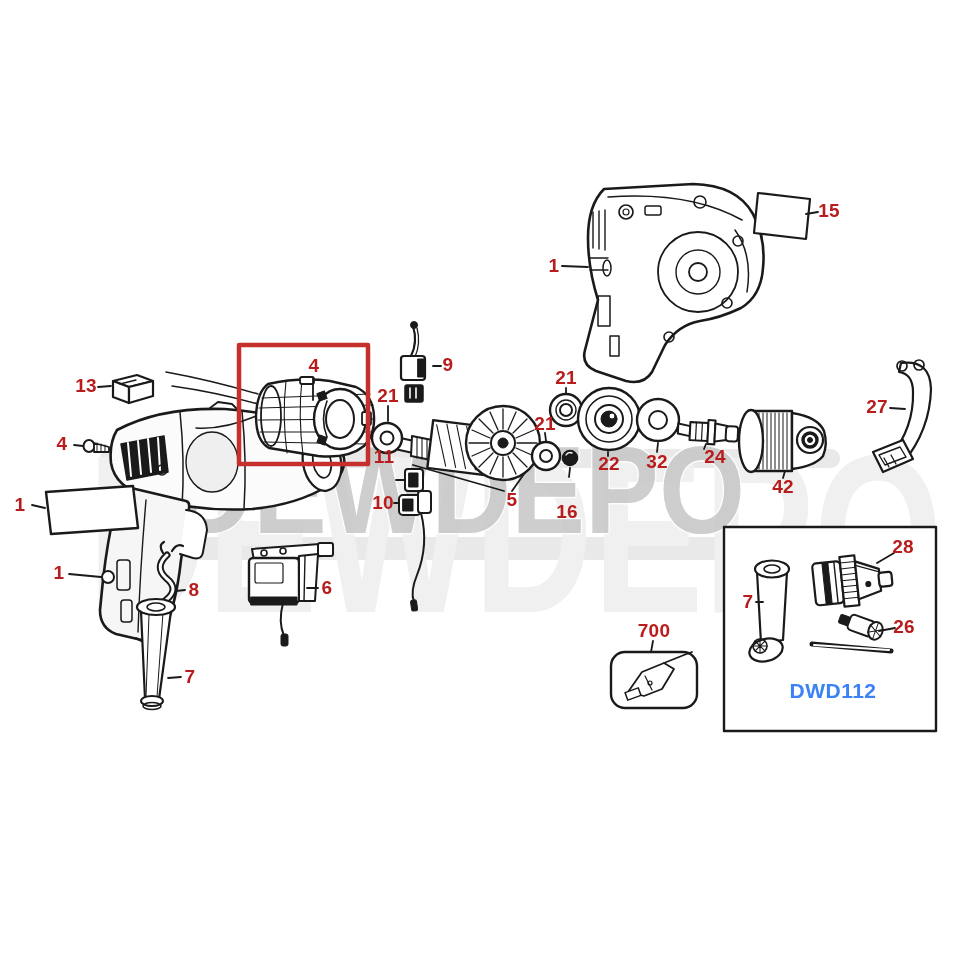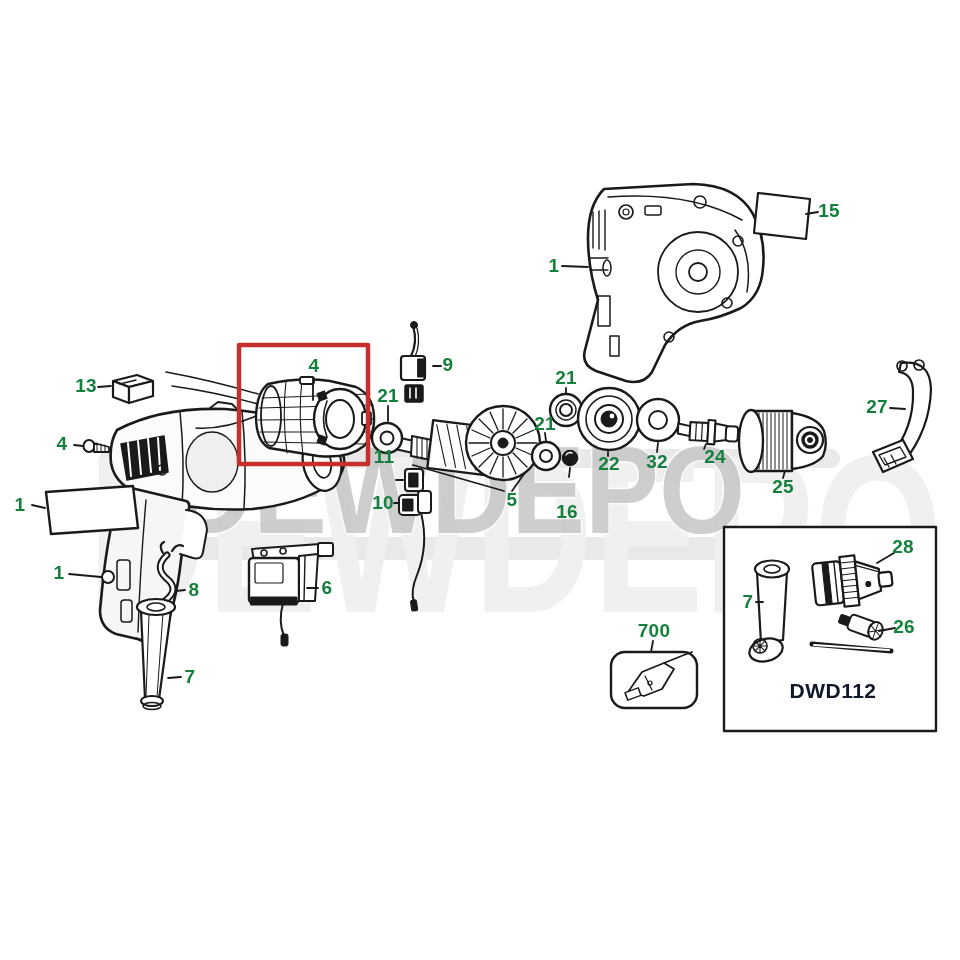--- a/index.html
+++ b/index.html
@@ -1,23 +1,23 @@
 <!DOCTYPE html>
 <html><head>
 <meta charset="utf-8">
 <style>
   html,body{margin:0;padding:0;background:#ffffff;}
   #stage{position:relative;width:960px;height:960px;background:#ffffff;overflow:hidden;
          font-family:"Liberation Sans",sans-serif;}
   #art{position:absolute;left:0;top:0;}
   .lbl{position:absolute;transform:translate(-50%,-50%);
-       font:bold 19px "Liberation Sans",sans-serif;color:#15803d;
+       font:bold 19px "Liberation Sans",sans-serif;color:#b91c1c;
        white-space:nowrap;letter-spacing:0.3px;}
   .model-lbl{position:absolute;transform:translate(-50%,-50%);
-       font:bold 21px "Liberation Sans",sans-serif;color:#0f172a;letter-spacing:0.5px;}
+       font:bold 21px "Liberation Sans",sans-serif;color:#3b82f6;letter-spacing:0.5px;}
 </style>
 </head>
 <body>
 
 <div id="stage">
 
 <svg id="art" width="960" height="960" viewBox="0 0 960 960" fill="none" stroke-linecap="round" stroke-linejoin="round">
 
   <g>
     <rect x="100" y="449" width="740" height="19" rx="9" fill="#e9e9e9"></rect>
@@ -299,21 +299,21 @@
 <div class="lbl" style="left:388px;top:396px">21</div>
 <div class="lbl" style="left:512px;top:500px">5</div>
 <div class="lbl" style="left:384px;top:457px">11</div>
 <div class="lbl" style="left:383px;top:503px">10</div>
 <div class="lbl" style="left:566px;top:378px">21</div>
 <div class="lbl" style="left:545px;top:424px">21</div>
 <div class="lbl" style="left:567px;top:512px">16</div>
 <div class="lbl" style="left:609px;top:464px">22</div>
 <div class="lbl" style="left:657px;top:462px">32</div>
 <div class="lbl" style="left:715px;top:457px">24</div>
-<div class="lbl" style="left:783px;top:487px">25</div>
+<div class="lbl" style="left:783px;top:487px">42</div>
 <div class="lbl" style="left:194px;top:590px">8</div>
 <div class="lbl" style="left:327px;top:588px">6</div>
 <div class="lbl" style="left:190px;top:677px">7</div>
 <div class="lbl" style="left:654px;top:631px">700</div>
 <div class="lbl" style="left:748px;top:602px">7</div>
 <div class="lbl" style="left:903px;top:547px">28</div>
 <div class="lbl" style="left:904px;top:627px">26</div>
 
 <div class="model-lbl" style="left:833px;top:691px">DWD112</div>
 

